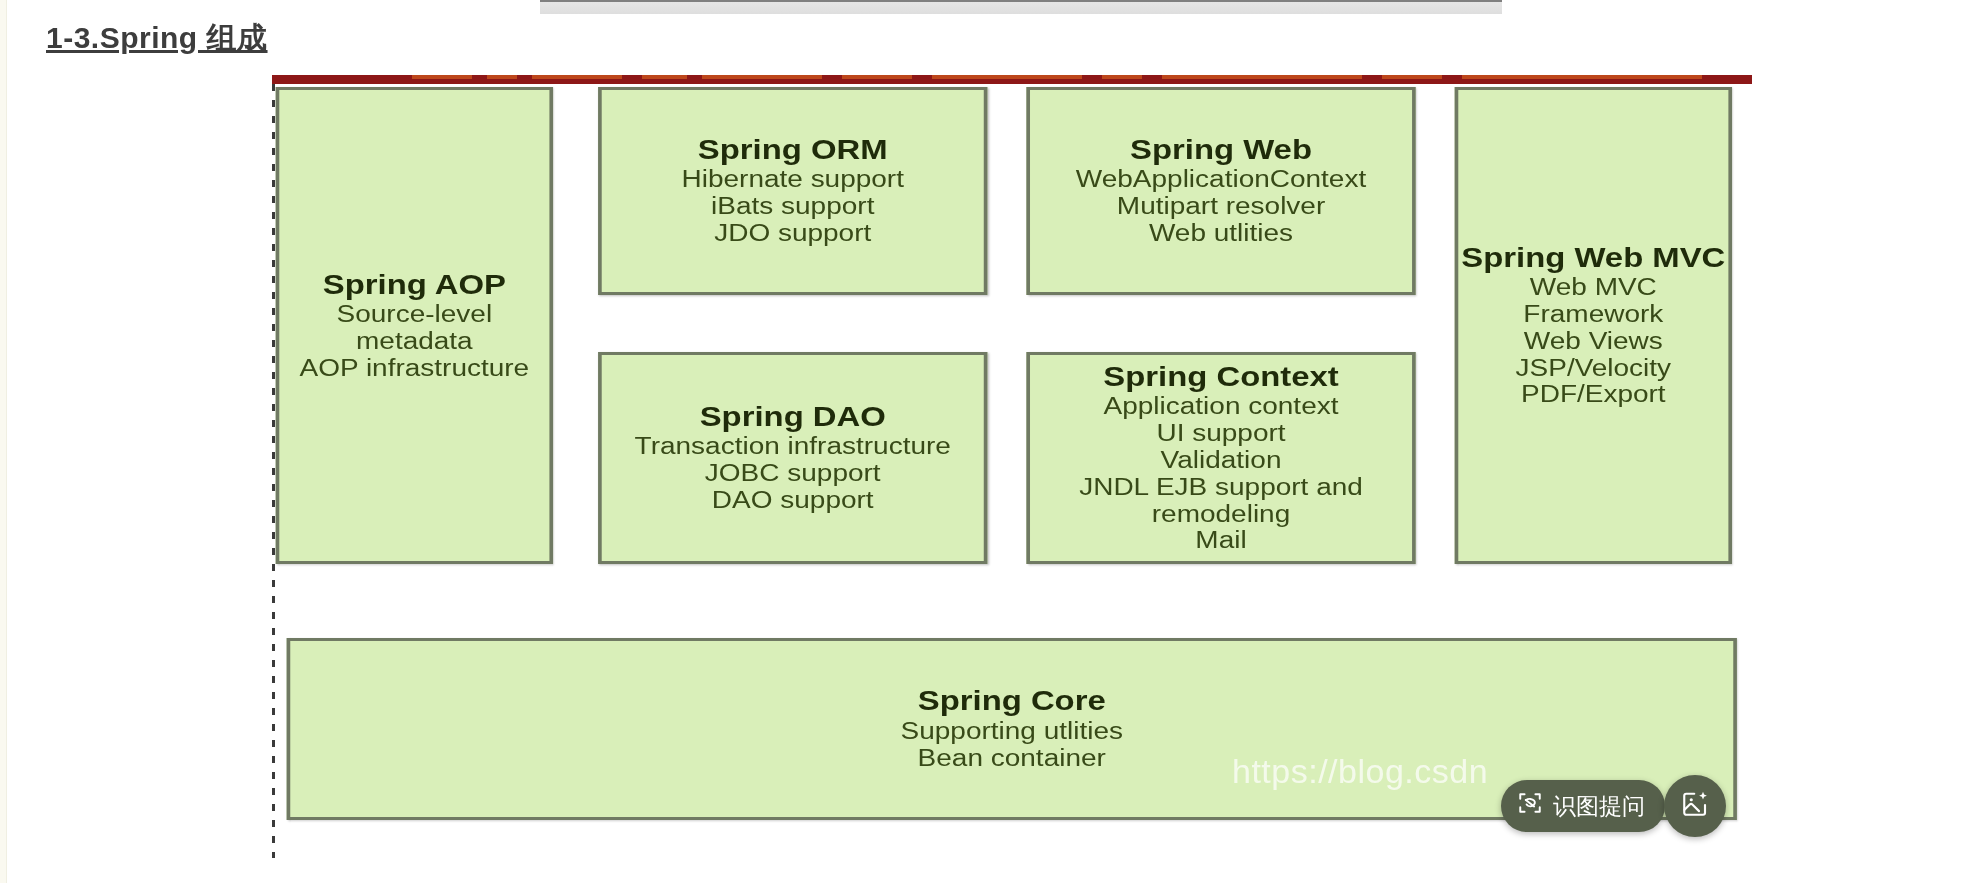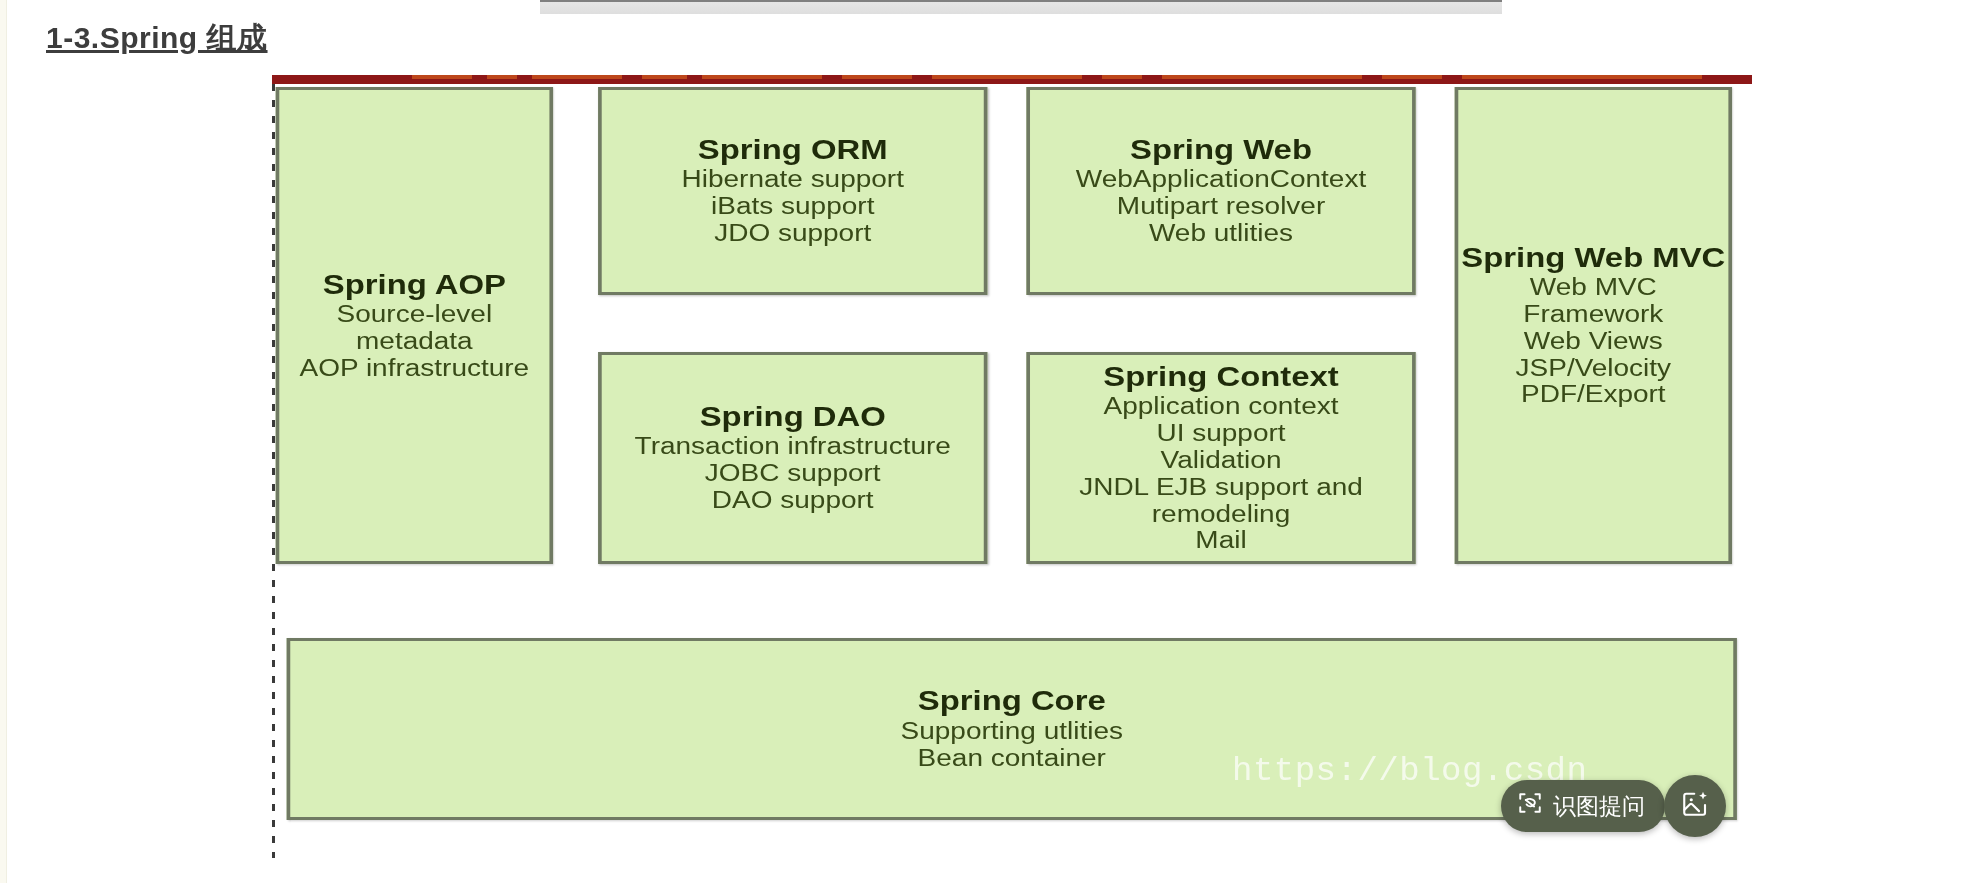--- a/index.html
+++ b/index.html
@@ -143,21 +143,20 @@
   #watermark {
     position: absolute;
     left: 1232px;
     top: 752px;
     font-size: 34px;
     color: #ffffff;
     opacity: .72;
     white-space: nowrap;
     letter-spacing: .5px;
     pointer-events: none;
-    font-family: Liberation Mono, monospace;
   }
 
   
   #fab-ask {
     position: absolute;
     left: 1501px;
     top: 780px;
     height: 52px;
     padding: 0 20px 0 16px;
     border-radius: 26px;

